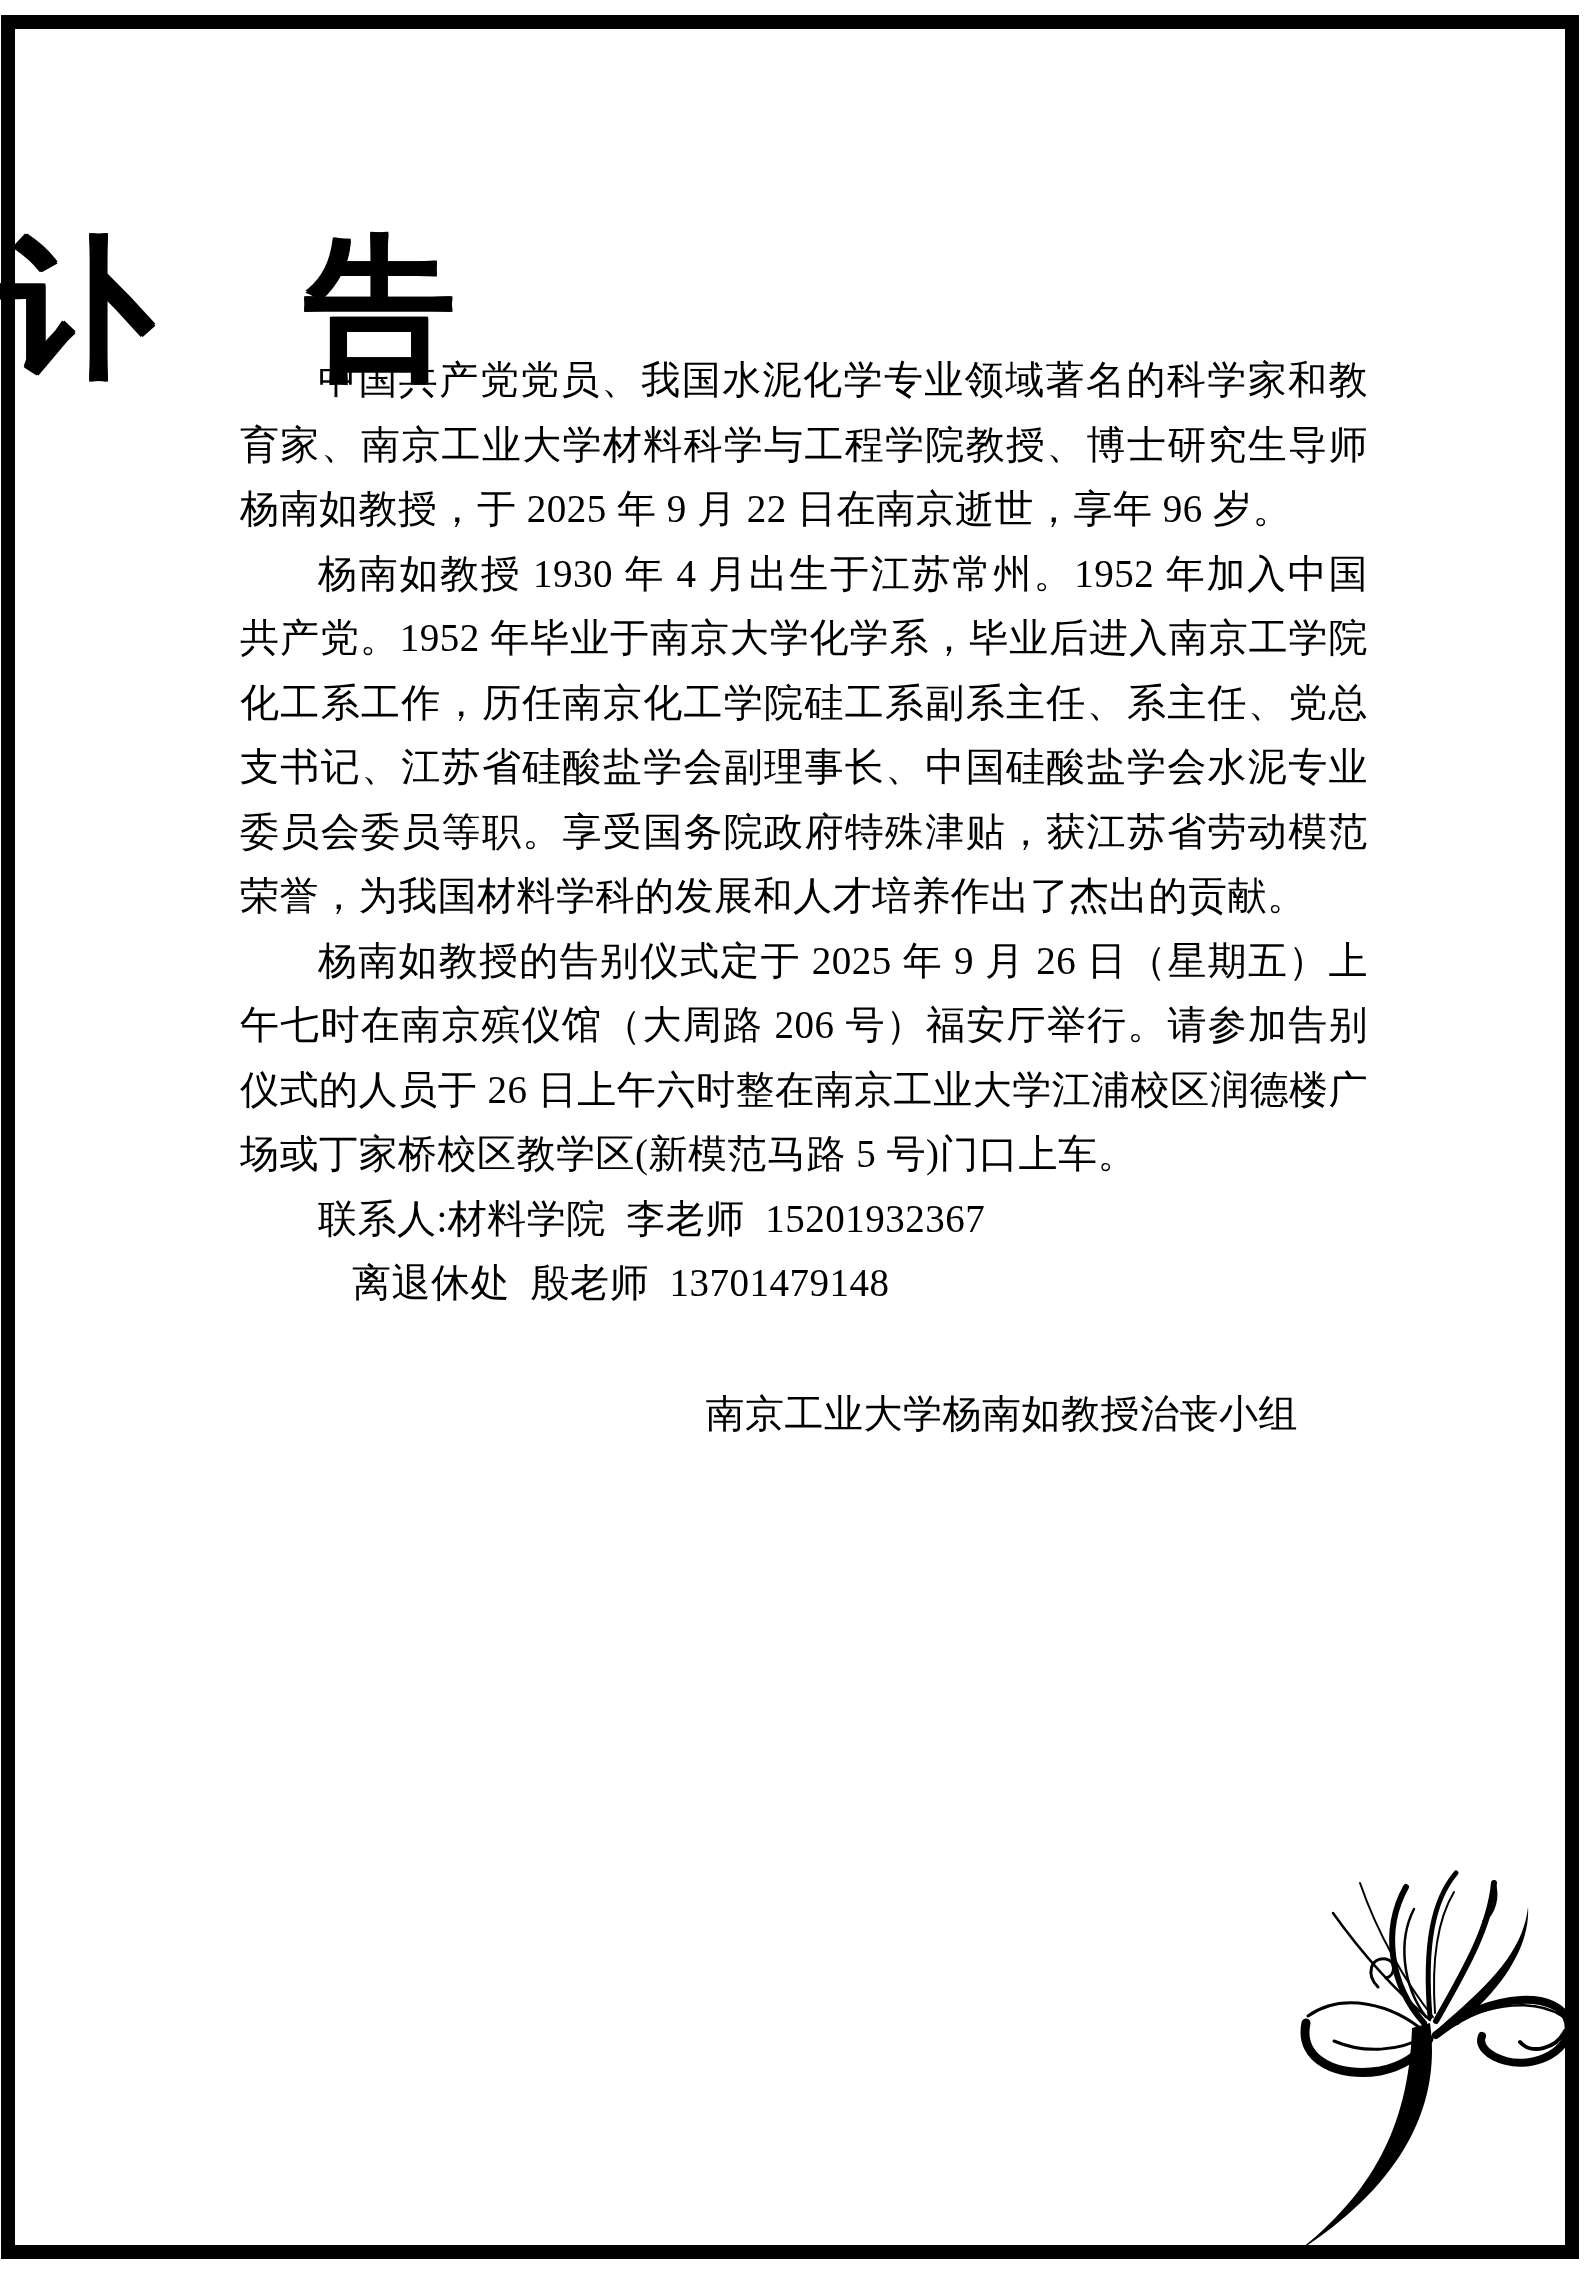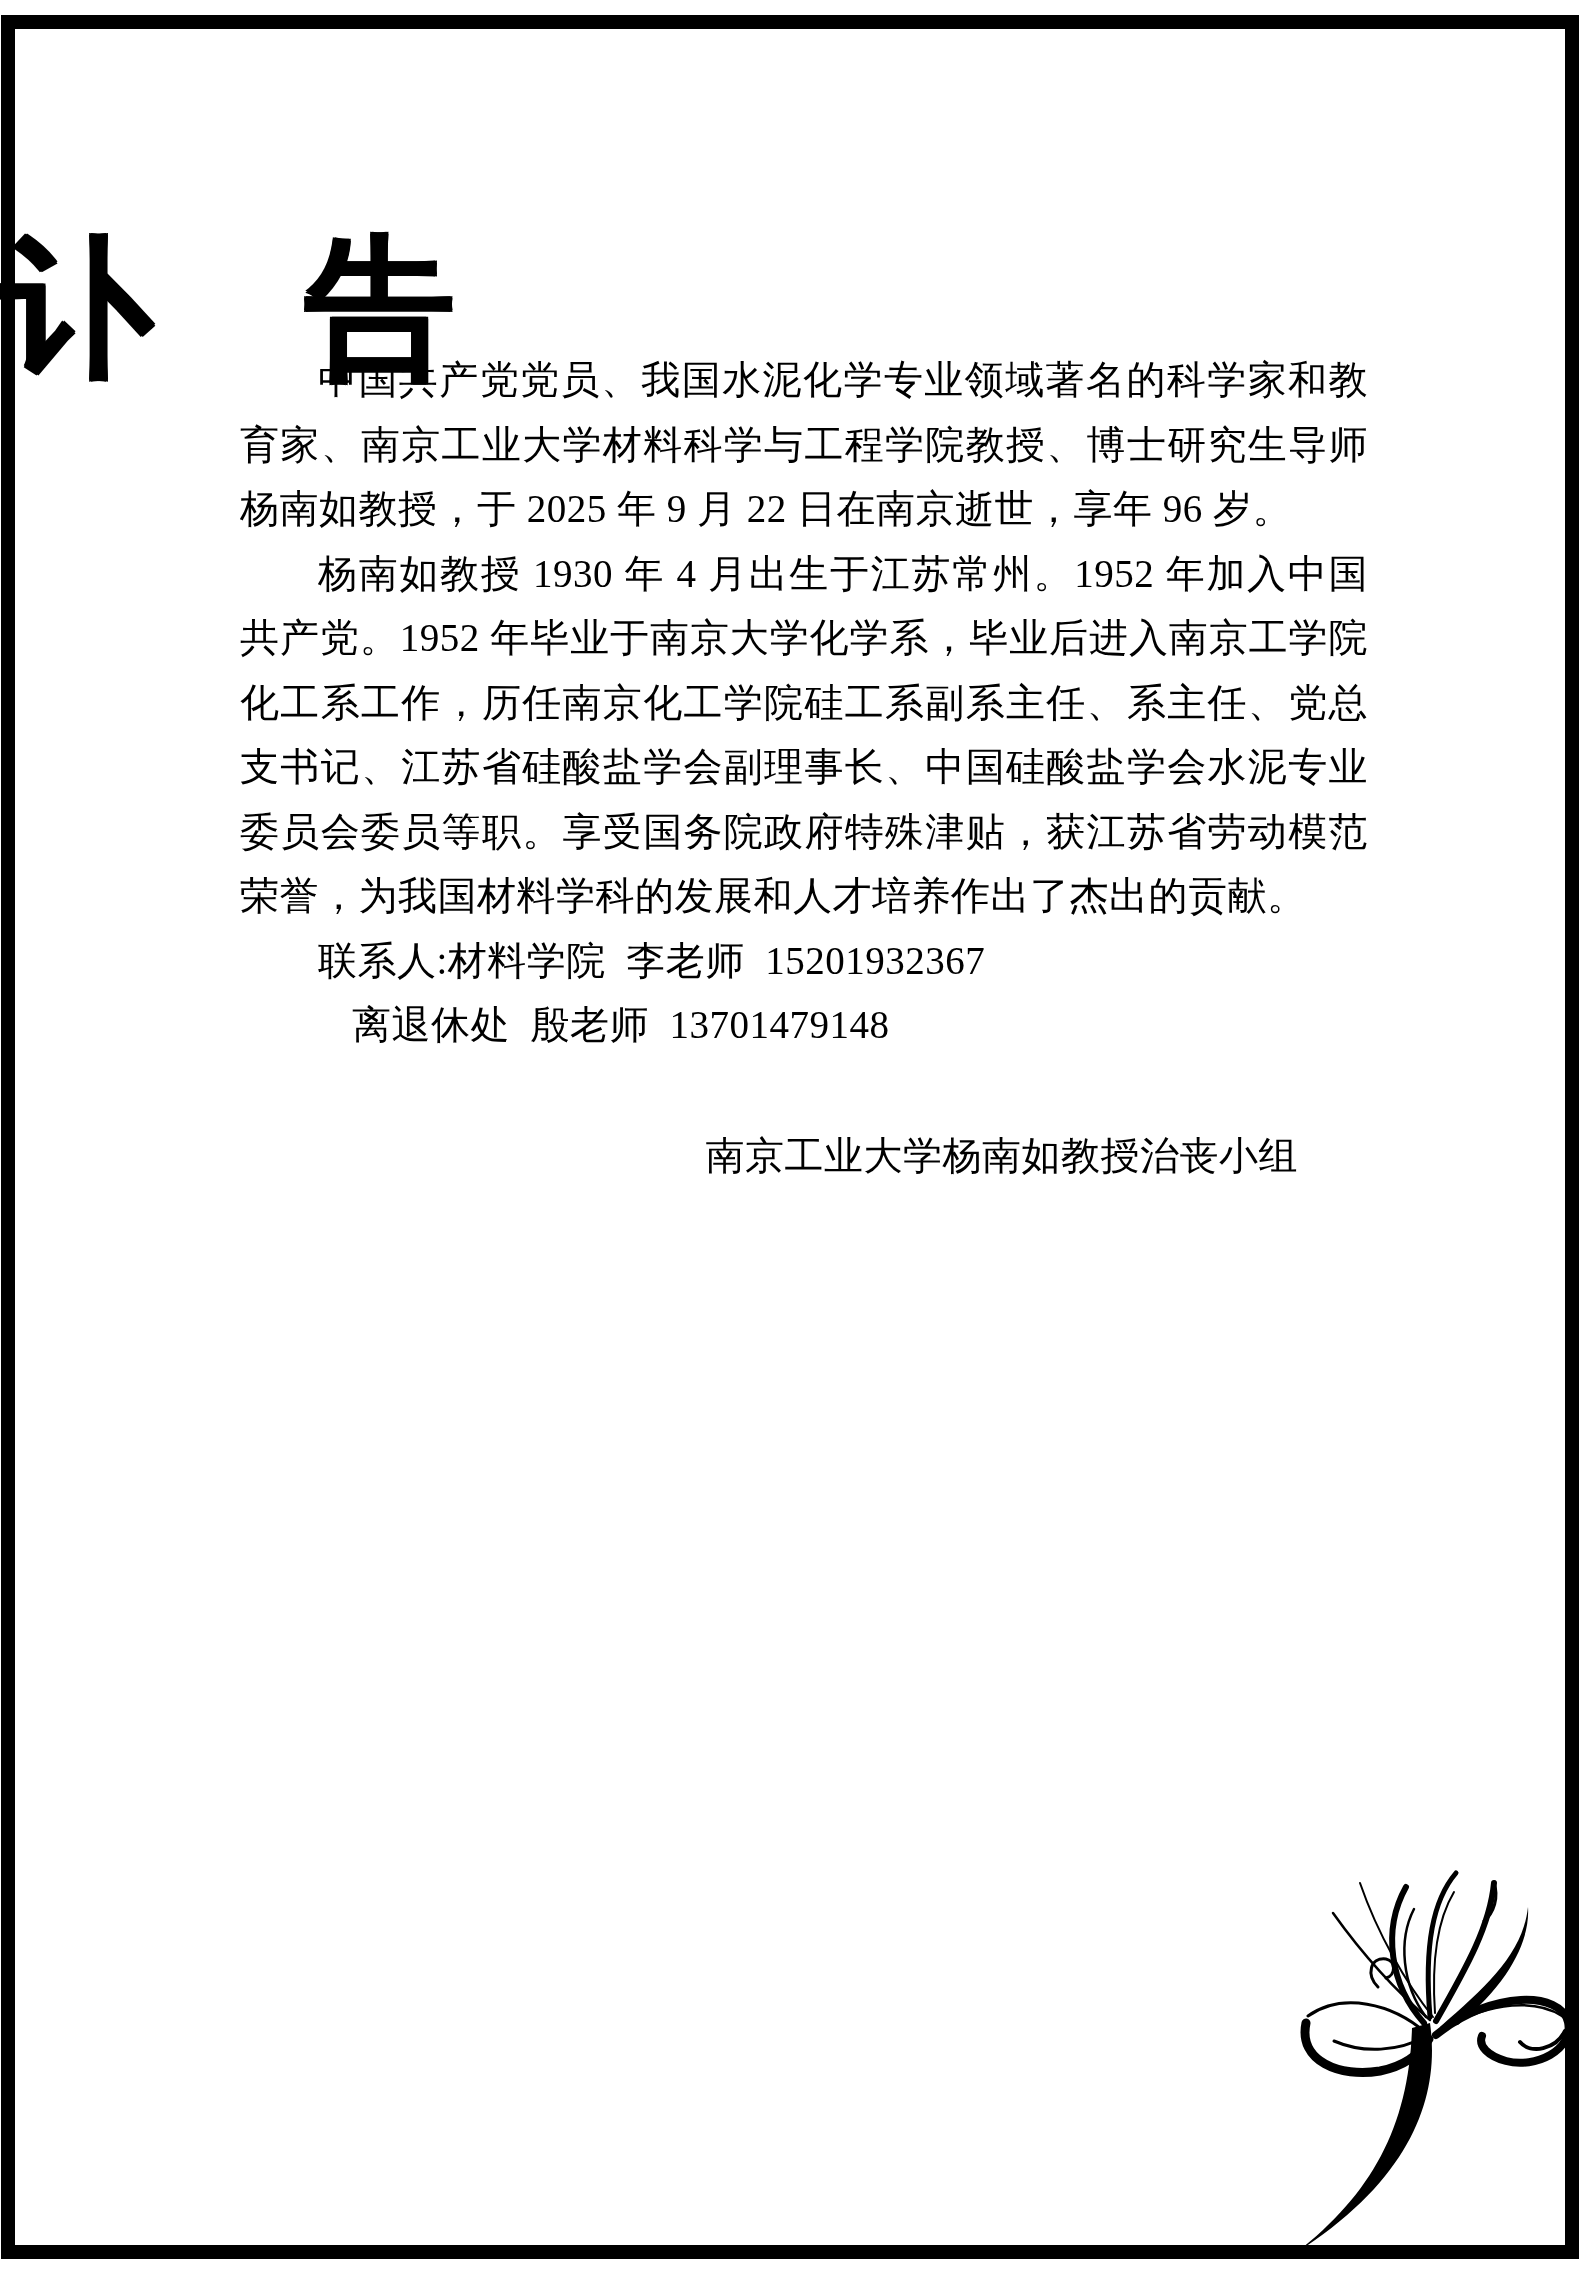--- a/index.html
+++ b/index.html
@@ -68,20 +68,21 @@
 </head>
 <body>
 
 <div class="frame"></div>
 
 <h1 class="title">讣　告</h1>
 
 <main class="body-text">
   <p>中国共产党党员、我国水泥化学专业领域著名的科学家和教育家、南京工业大学材料科学与工程学院教授、博士研究生导师杨南如教授，于 2025 年 9 月 22 日在南京逝世，享年 96 岁。</p>
   <p>杨南如教授 1930 年 4 月出生于江苏常州。1952 年加入中国共产党。1952 年毕业于南京大学化学系，毕业后进入南京工学院化工系工作，历任南京化工学院硅工系副系主任、系主任、党总支书记、江苏省硅酸盐学会副理事长、中国硅酸盐学会水泥专业委员会委员等职。享受国务院政府特殊津贴，获江苏省劳动模范荣誉，为我国材料学科的发展和人才培养作出了杰出的贡献。</p>
+  <p>杨南如教授的告别仪式定于 2025 年 9 月 26 日（星期五）上午七时在南京殡仪馆（大周路 206 号）福安厅举行。请参加告别仪式的人员于 26 日上午六时整在南京工业大学江浦校区润德楼广场或丁家桥校区教学区(新模范马路 5 号)门口上车。</p>
 
   <div class="contact-line contact-1">联系人:材料学院  李老师  15201932367</div>
   <div class="contact-line contact-2">离退休处  殷老师  13701479148</div>
 
   <div class="sign-block">
     <div class="sign-line">南京工业大学杨南如教授治丧小组</div>
   </div>
 </main>
 
 <div class="lotus">

